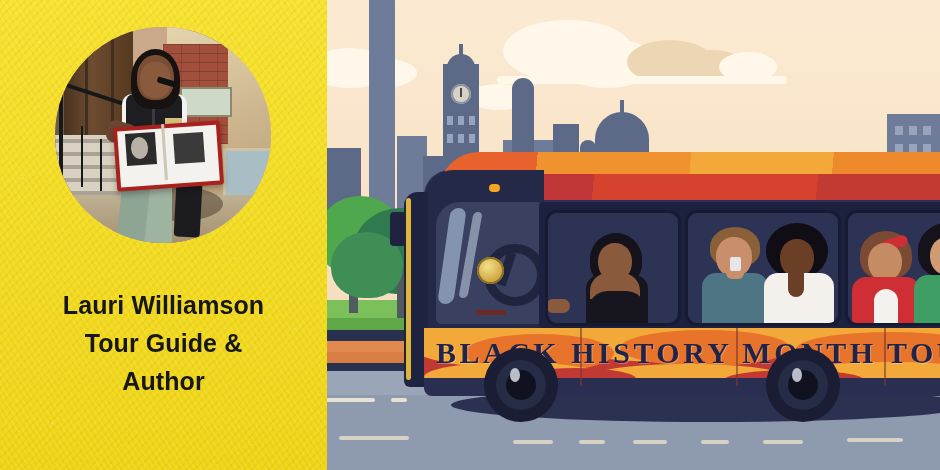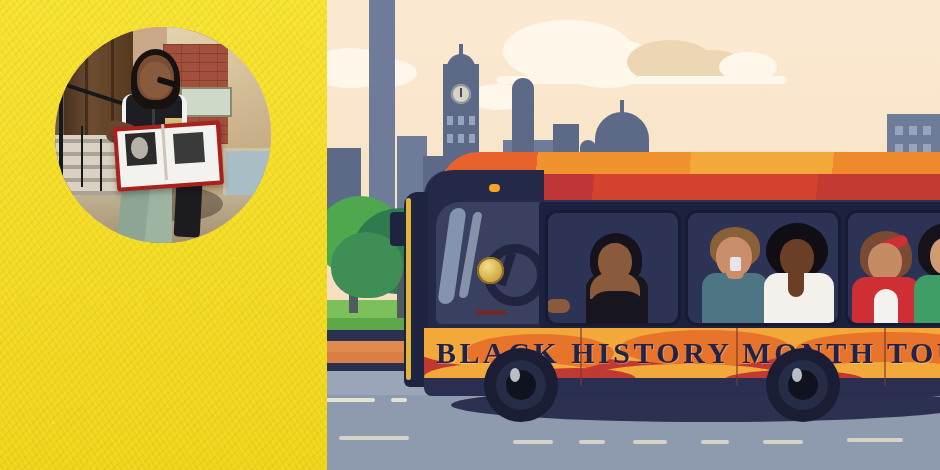--- a/index.html
+++ b/index.html
@@ -218,20 +218,25 @@
       <div class="ph" id="ph-face"></div>
       <div class="ph" id="ph-mic"></div>
       <div class="ph" id="ph-bag"></div>
       <div class="ph" id="ph-book"></div>
       <div class="ph" id="ph-bookimg1"></div>
       <div class="ph" id="ph-bookcircle"></div>
       <div class="ph" id="ph-bookimg2"></div>
       <div class="ph" id="ph-bookspine"></div>
     </div>
 
+    <div id="caption">
+      <div>Lauri Williamson</div>
+      <div>Tour Guide &amp;</div>
+      <div>Author</div>
+    </div>
   </div>
 
   <div id="scene">
 
     <div class="s" id="sky"></div>
 
     <div class="s cloud" style="left:-20px;top:48px;width:86px;height:40px;"></div>
     <div class="s cloud" style="left:20px;top:58px;width:70px;height:30px;"></div>
     <div class="s cloud" style="left:140px;top:84px;width:64px;height:26px;"></div>
     <div class="s cloud" style="left:176px;top:20px;width:130px;height:62px;"></div>

